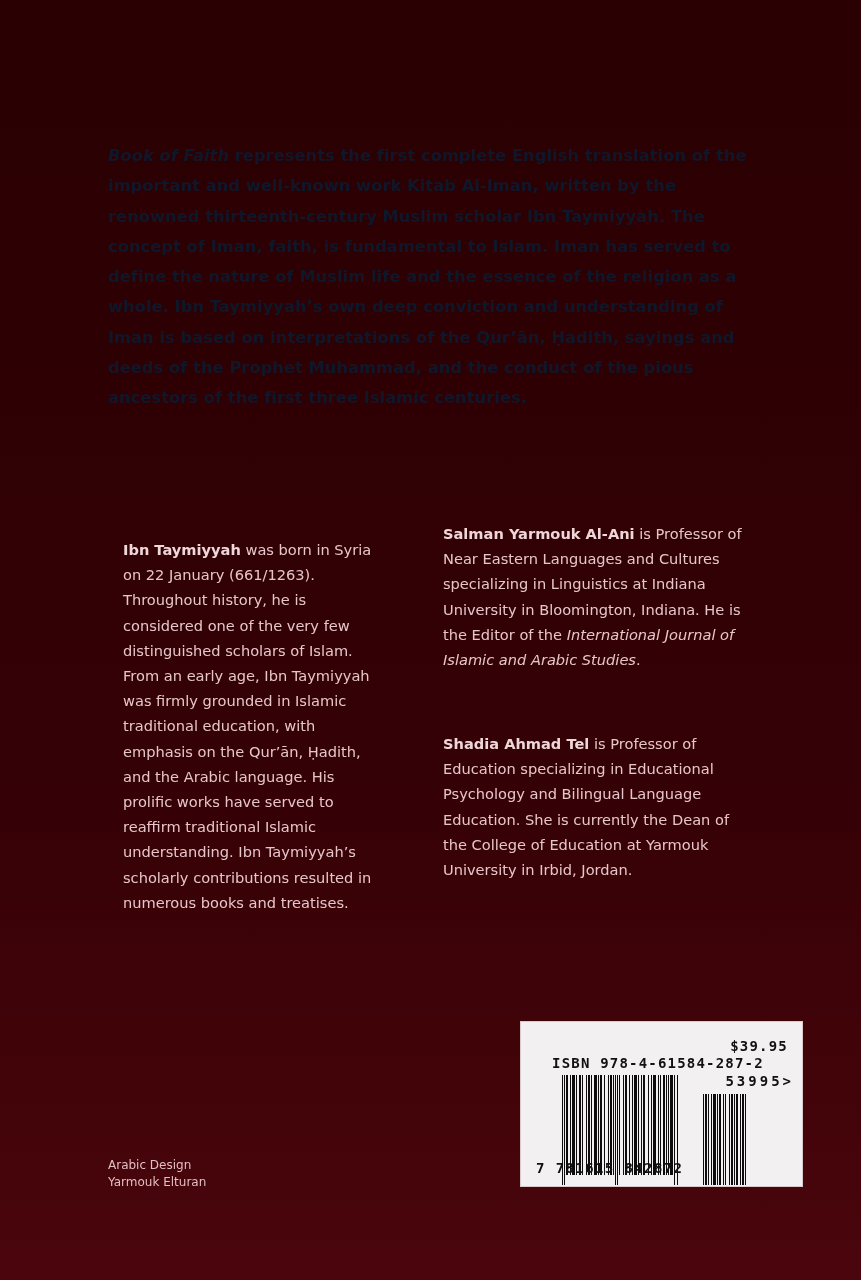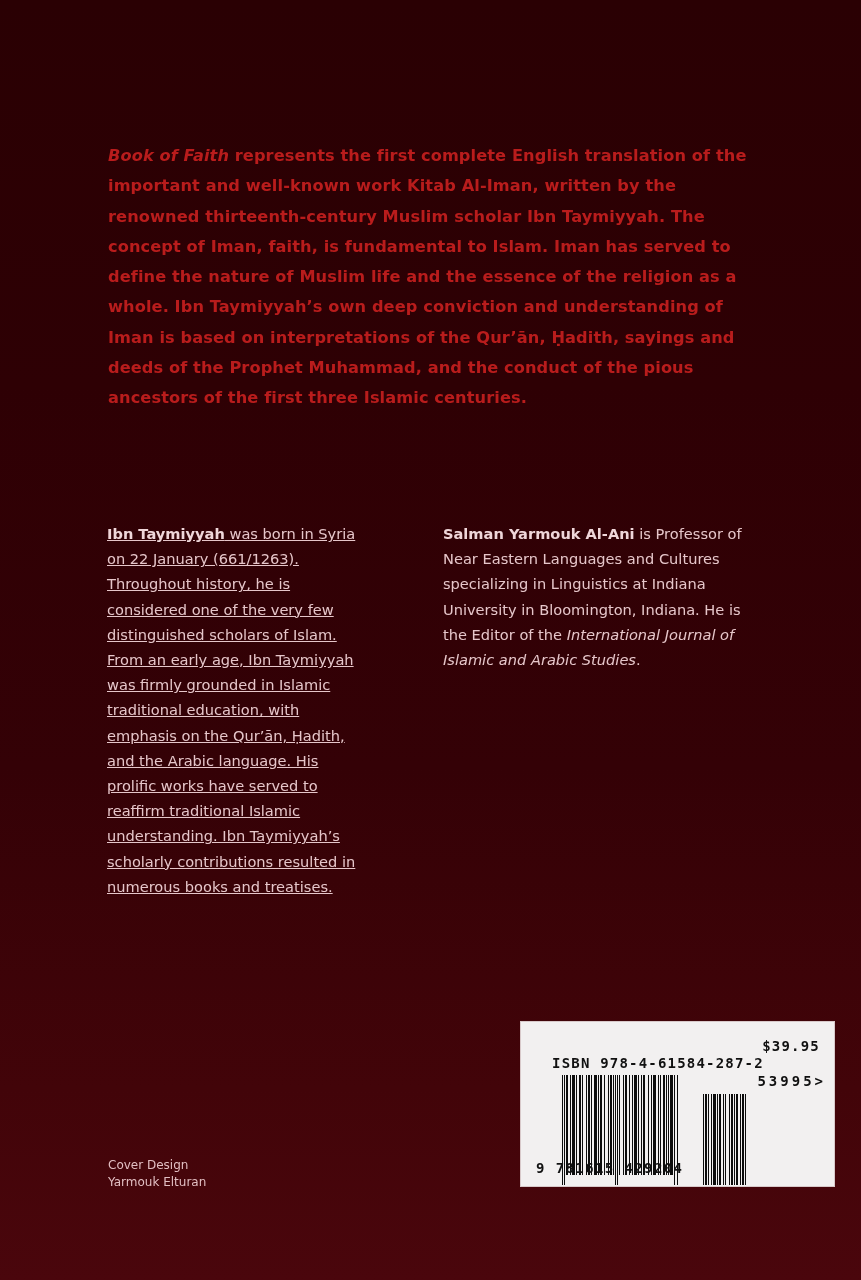--- a/index.html
+++ b/index.html
@@ -6,36 +6,36 @@
   body {
     width:861px; height:1280px; overflow:hidden; position:relative;
     background: linear-gradient(180deg, #2a0003 0%, #2e0004 30%, #340106 60%, #420409 85%, #4a060c 100%);
     font-family: "DejaVu Sans", sans-serif;
     color:#e9cdd0;
   }
   .cover { position:absolute; inset:0; }
   .blurb {
     position:absolute; left:108px; top:141px; width:640px;
     font-weight:bold; font-size:16.2px; line-height:30.3px;
-    color:#b91c1c; letter-spacing:0.1px;
+    color:#0f172a; letter-spacing:0.1px;
   }
   .blurb .title { font-style:italic; }
   .col {
     position:absolute; font-size:14.6px; line-height:25.2px; color:#e6c6ca;
   }
   .col b { font-weight:bold; color:#efd6d9; }
   .col i { font-style:italic; }
   .left-col { left:107px; top:521px; width:260px; }
   .right-col { left:443px; top:521px; width:310px; }
   .right-col2 { left:443px; top:731px; width:310px; }
   .credit {
     position:absolute; left:108px; top:1157px; font-size:12px; line-height:17px; color:#e2bfc3;
   }
   .barcode-box {
-    position:absolute; left:521px; top:1022px; width:313px; height:164px;
+    position:absolute; left:521px; top:1022px; width:281px; height:164px;
     background:#f2f0f0; box-shadow: 0 0 0 1px #d8c9ca;
   }
   .bc-price, .bc-isbn, .bc-addon, .bc-digits {
     position:absolute; font-family:"DejaVu Sans Mono", monospace; color:#111;
     font-weight:bold; letter-spacing:1.2px;
   }
   .bc-price { right:14px; top:16px; font-size:14px; }
   .bc-isbn { left:31px; top:33px; font-size:14px; }
   .bc-addon { right:8px; top:51px; font-size:14px; letter-spacing:3px; }
   .bc-digits { left:15px; top:138px; font-size:14px; letter-spacing:1.4px; }
@@ -46,31 +46,34 @@
 </style>
 </head>
 <body>
 
 <div class="cover">
 
   <p class="blurb" style="margin:0;">
     <span class="title">Book of Faith</span><span> represents the first complete English translation of the important and well-known work Kitab Al-Iman, written by the renowned thirteenth-century Muslim scholar Ibn Taymiyyah. The concept of Iman, faith, is fundamental to Islam. Iman has served to define the nature of Muslim life and the essence of the religion as a whole. Ibn Taymiyyah’s own deep conviction and understanding of Iman is based on interpre­tations of the Qur’ān, Ḥadith, sayings and deeds of the Prophet Muhammad, and the conduct of the pious ancestors of the first three Islamic centuries.</span>
   </p>
 
-  <p class="col left-col" style="margin:0;text-decoration:underline;">
+  <p class="col left-col" style="margin:16px;">
     <b>Ibn Taymiyyah</b><span> was born in Syria on 22 January (661/1263). Throughout history, he is considered one of the very few distinguished scholars of Islam. From an early age, Ibn Taymiyyah was firmly grounded in Islamic traditional education, with emphasis on the Qur’ān, Ḥadith, and the Arabic language. His prolific works have served to reaffirm traditional Islamic understanding. Ibn Taymiyyah’s scholarly contrib­utions resulted in numerous books and treatises.</span>
   </p>
 
   <p class="col right-col" style="margin:0;">
     <b>Salman Yarmouk Al-Ani</b><span> is Professor of Near Eastern Languages and Cultures specializing in Linguistics at Indiana University in Bloomington, Indiana. He is the Editor of the </span><i>International Journal of Islamic and Arabic Studies</i><span>.</span>
   </p>
 
+  <p class="col right-col2" style="margin:0;">
+    <b>Shadia Ahmad Tel</b><span> is Professor of Education specializing in Educational Psychology and Bilingual Language Education. She is currently the Dean of the College of Education at Yarmouk University in Irbid, Jordan.</span>
+  </p>
 
   <div class="credit">
-    <div>Cover Design</div>
+    <div>Arabic Design</div>
     <div>Yarmouk Elturan</div>
   </div>
 
   <div class="barcode-box">
     <div class="bc-price">$39.95</div>
     <div class="bc-isbn">ISBN 978-4-61584-287-2</div>
     <div class="bc-addon">53995&gt;</div>
     <div class="bars main-bars" id="mainBars">
         <span style="width: 1px; height: 110px;"></span>
         <span style="width: 1px; height: 100px; background: transparent;"></span>
@@ -178,16 +181,16 @@
         <span style="width: 1px; height: 91px;"></span>
         <span style="width: 1px; height: 91px; background: transparent;"></span>
         <span style="width: 2px; height: 91px;"></span>
         <span style="width: 2px; height: 91px; background: transparent;"></span>
         <span style="width: 1px; height: 91px;"></span>
         <span style="width: 1px; height: 91px; background: transparent;"></span>
         <span style="width: 2px; height: 91px;"></span>
         <span style="width: 1px; height: 91px; background: transparent;"></span>
         <span style="width: 1px; height: 91px;"></span>
       </div>
-    <div class="bc-digits">9 781615 429204</div>
+    <div class="bc-digits">7 781615 842872</div>
   </div>
 
 </div>
 
 </body></html>

